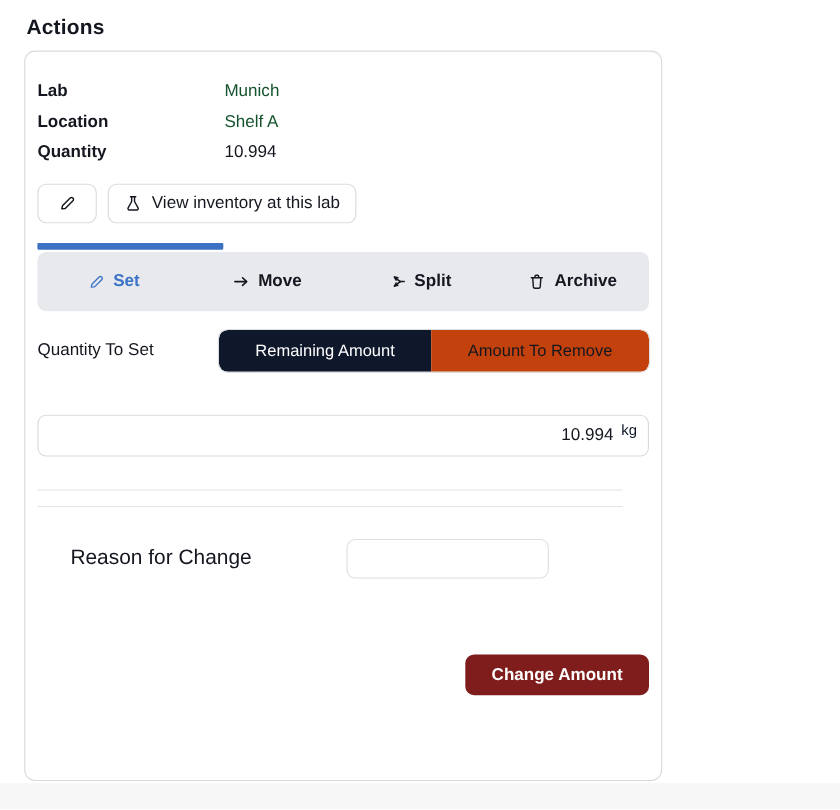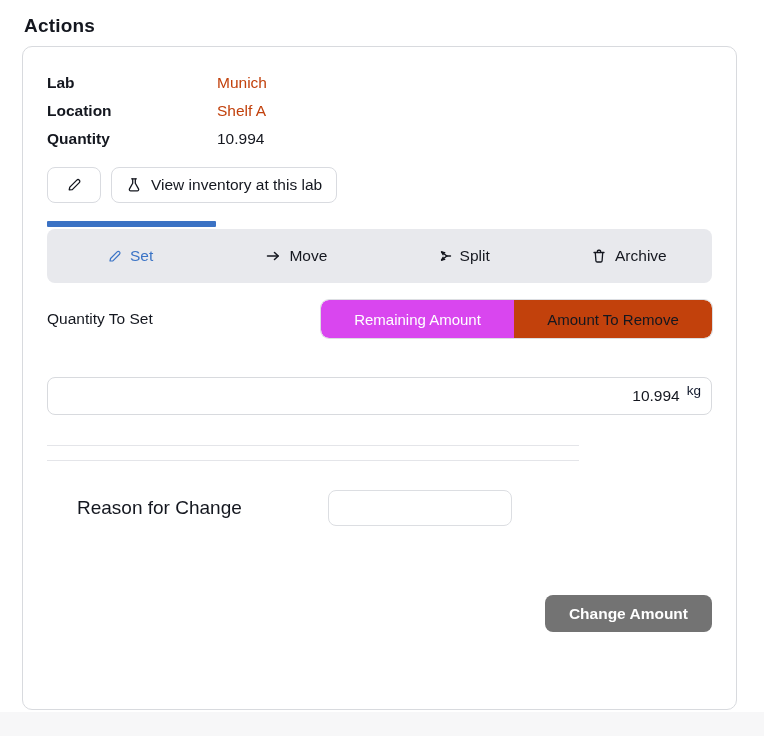--- a/index.html
+++ b/index.html
@@ -3,59 +3,59 @@
 <meta charset="utf-8">
 <style>
   * { margin:0; padding:0; box-sizing:border-box; }
   html,body { background:#fff; }
   .page {
     position:relative; width:764px; height:736px; overflow:hidden;
     background:#ffffff; font-family:"Liberation Sans", sans-serif; color:#15181e;
   }
   .page-title { margin:15px 0 9px 24px; font-size:19px; font-weight:700; color:#14171f; letter-spacing:.2px; }
   .panel {
-    margin-left:22px; width:715px; height:664px;
+    margin-left:22px; width:580px; height:664px;
     background:#fff; border:1px solid #d8dade; border-radius:10px;
-    padding:22px 24px; position:relative;
+    padding:22px 11px; position:relative;
   }
   
   .info-row { display:flex; align-items:center; height:28px; font-size:15.5px; }
   .info-label { width:170px; font-weight:700; color:#14171f; }
   .info-value { color:#14171f; }
-  .info-value.link { color:#c2410c; cursor:pointer; }
+  .info-value.link { color:#14532d; cursor:pointer; }
   
   .btn-row { margin-top:14px; display:flex; gap:10px; }
   .icon-btn, .outline-btn {
     height:36px; background:#fff; border:1px solid #d9dbe0; border-radius:8px;
     display:flex; align-items:center; justify-content:center; cursor:pointer;
     font-family:inherit; font-size:15.5px; color:#14171f;
   }
   .icon-btn { width:54px; }
   .outline-btn { padding:0 14px; gap:9px; }
   
   .tab-indicator { margin-top:18px; width:169px; height:6px; background:#3b72c4; border-radius:1px; }
   .tabbar {
     margin-top:2px; height:54px; background:#e8e9ed; border-radius:8px;
     display:flex; align-items:stretch;
   }
   .tab {
     flex:1; display:flex; align-items:center; justify-content:center; gap:8px;
-    font-size:15.5px; font-weight:400; color:#14171f; cursor:pointer;
+    font-size:15.5px; font-weight:700; color:#14171f; cursor:pointer;
     background:transparent; border:none; font-family:inherit;
   }
   .tab.active { color:#3b74c6; }
   
   .mode-row { margin-top:17px; display:flex; align-items:center; justify-content:space-between; }
   .mode-label { font-size:15.5px; color:#14171f; }
   .toggle-group { display:flex; border-radius:8px; overflow:hidden; box-shadow:0 0 0 1px #dcdee2; }
   .toggle-btn {
     height:38px; display:flex; align-items:center; justify-content:center;
     font-size:15px; font-family:inherit; border:none; cursor:pointer; background:#fff; color:#14171f;
   }
-  .toggle-btn.selected { width:193px; background:#d946ef; color:#fff; border-radius:8px 0 0 8px; }
+  .toggle-btn.selected { width:193px; background:#0f172a; color:#fff; border-radius:8px 0 0 8px; }
   .toggle-btn.unselected { width:198px; background:#c2410c; border-radius:0 8px 8px 0; }
   
   .chip {
     margin-top:30px; display:inline-flex; align-items:center; gap:7px;
     height:27px; padding:0 10px; background:#ebebee; border:none; border-radius:6px;
     font-size:14px; font-family:inherit; color:#14171f; cursor:pointer;
   }
   
   .amount-wrap {
     margin-top:39px; height:38px; border:1px solid #d8dade; border-radius:8px;
@@ -73,21 +73,21 @@
   
   .reason-row { margin-top:29px; display:flex; align-items:center; }
   .reason-label { width:281px; padding-left:30px; font-size:19px; color:#14171f; }
   .reason-input {
     width:184px; height:36px; border:1px solid #dcdee2; border-radius:8px;
     padding:0 10px; font-size:15px; font-family:inherit; outline:none; color:#14171f;
   }
   
   .submit-row { margin-top:69px; display:flex; justify-content:flex-end; padding-right:0; }
   .submit-btn {
-    height:37px; padding:0 24px; background:#737373; color:#ffffff;
+    height:37px; padding:0 24px; background:#7f1d1d; color:#ffffff;
     border:none; border-radius:8px; font-size:15.5px; font-weight:600; font-family:inherit;
     cursor:default;
   }
   .footer-strip { position:absolute; left:0; bottom:0; width:764px; height:24px; background:#f7f7f8; }
   svg { display:block; }
 </style>
 </head>
 <body>
 
 <div class="page">

